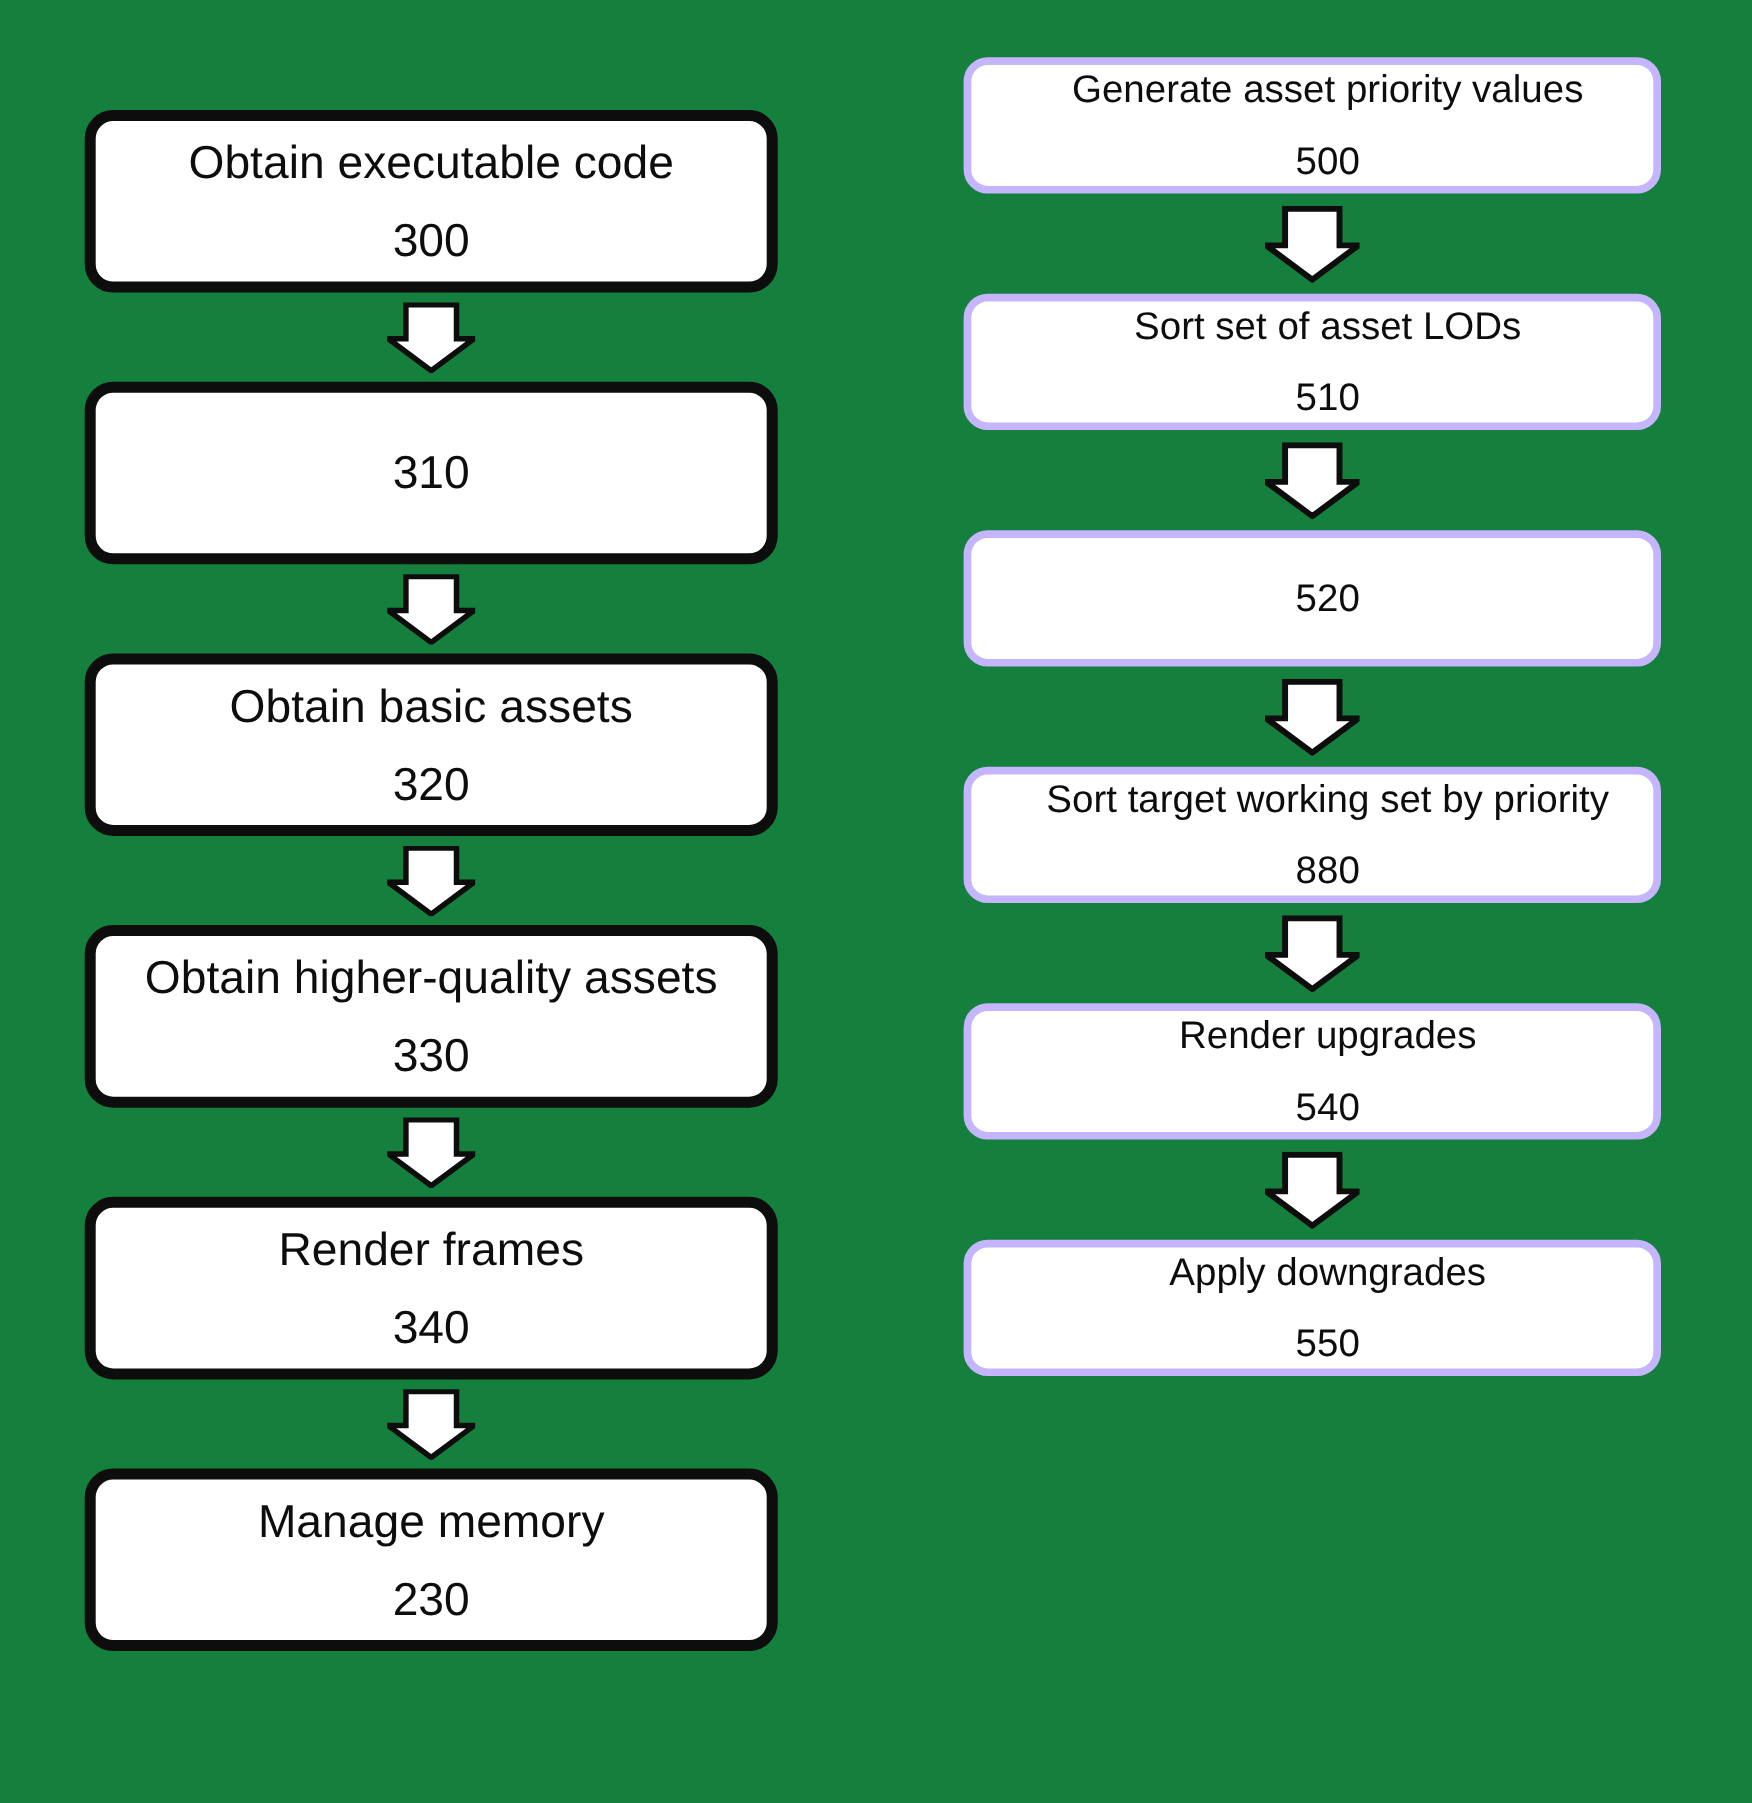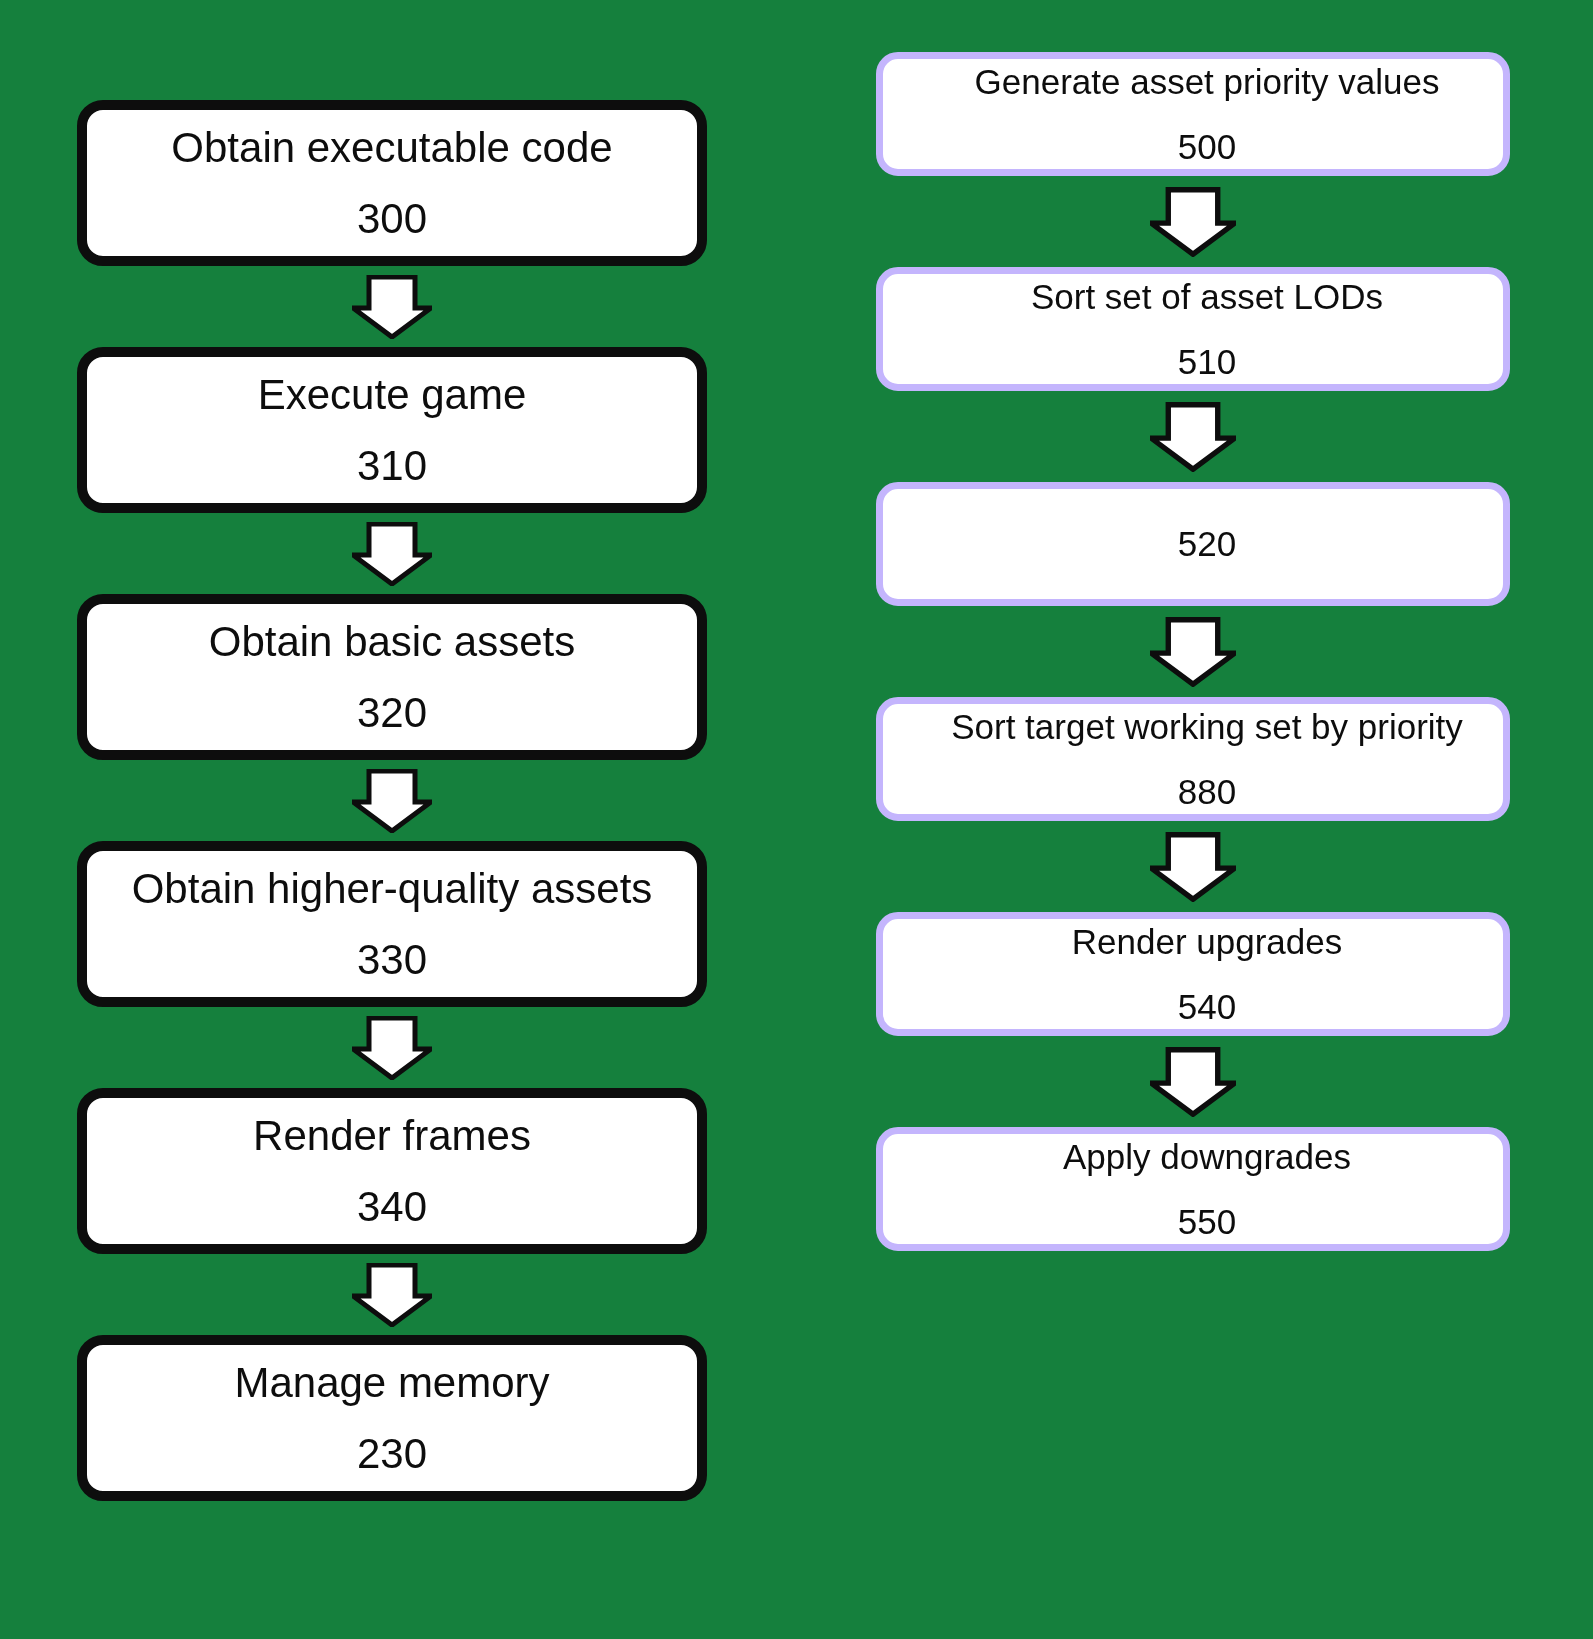--- a/index.html
+++ b/index.html
@@ -74,21 +74,20 @@
       <div class="step-label">Obtain executable code</div>
       <div class="step-ref">300</div>
     </div>
     <div class="arrow-gap">
       <svg width="80" height="64" viewBox="0 0 80 64">
           <polygon points="17,2 63,2 63,33 79,33 40,62 1,33 17,33" fill="#ffffff" stroke="#0d0d0d" stroke-width="5" stroke-linejoin="miter"></polygon>
         </svg>
     </div>
 
     <div class="step-box">
-      <div class="step-label">Execute game</div>
       <div class="step-ref">310</div>
     </div>
     <div class="arrow-gap">
       <svg width="80" height="64" viewBox="0 0 80 64">
           <polygon points="17,2 63,2 63,33 79,33 40,62 1,33 17,33" fill="#ffffff" stroke="#0d0d0d" stroke-width="5" stroke-linejoin="miter"></polygon>
         </svg>
     </div>
 
     <div class="step-box">
       <div class="step-label">Obtain basic assets</div>

